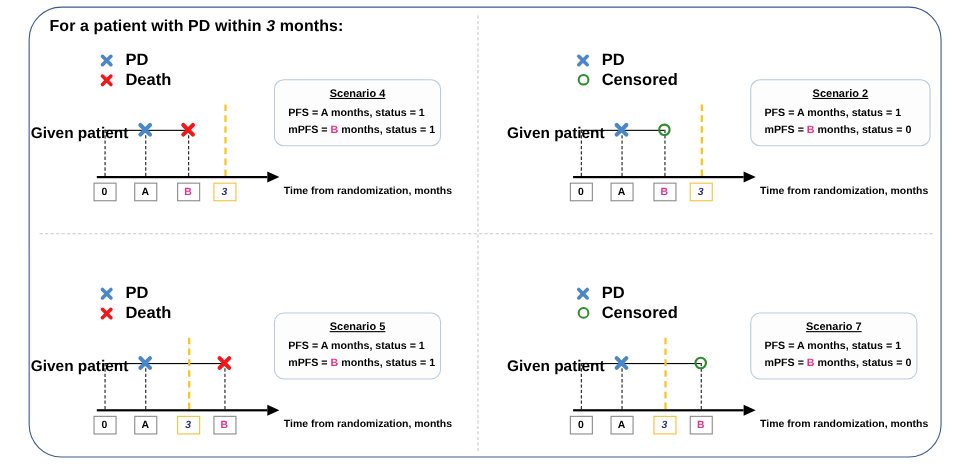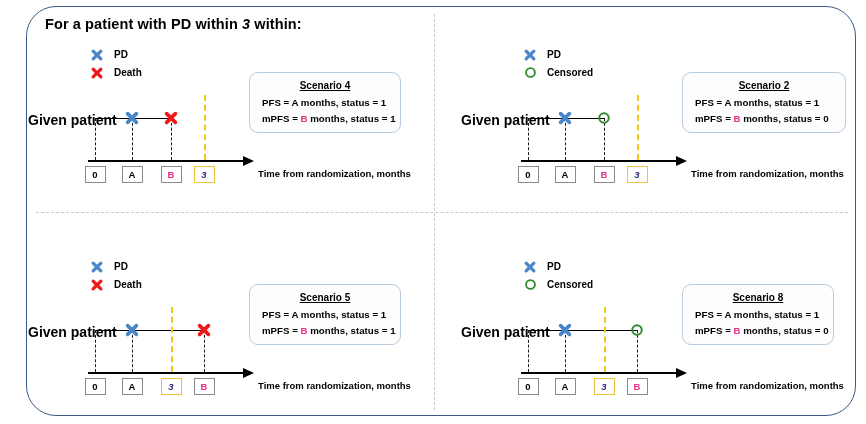--- a/index.html
+++ b/index.html
@@ -23,21 +23,21 @@
   .panel{position:absolute;width:433px;height:212px;}
   .p1{left:0;top:0;}
   .p2{left:433px;top:0;}
   .p3{left:0;top:212px;}
   .p4{left:433px;top:212px;}
 
   
   .legend{position:absolute;left:88px;top:46px;}
   .legend-row{display:flex;align-items:center;height:17px;margin-bottom:1px;}
   .legend-mark{width:18px;display:flex;justify-content:center;align-items:center;}
-  .legend-label{font-size:10px;font-weight:bold;color:#000;margin-left:8px;white-space:nowrap;}
+  .legend-label{font-size:15px;font-weight:bold;color:#000;margin-left:8px;white-space:nowrap;}
 
   .mk{display:block;}
 
   
   .sbox{
     position:absolute;box-sizing:border-box;
     border:1.2px solid #b9cbdd;border-radius:9px;background:#fdfdfe;
     padding:7px 12px 8px 12px;
   }
   .sbox-title{font-size:10px;font-weight:bold;text-align:center;text-decoration:underline;color:#000;margin-bottom:6px;}
@@ -71,21 +71,21 @@
   .marker{position:absolute;}
 </style>
 </head>
 <body>
 
 <div id="root">
 
   <div class="outer-frame"></div>
 
   <div class="title">
-    <span>For a patient with PD within </span><span class="ital">3</span><span> within:</span>
+    <span>For a patient with PD within </span><span class="ital">3</span><span> months:</span>
   </div>
 
   <div class="div-h"></div>
   <div class="div-v"></div>
 
   <div class="panel p1">
       <div class="legend">
         <div class="legend-row">
           <span class="legend-mark">
             <svg width="14" height="14" viewBox="0 0 20 20" class="mk">
@@ -274,21 +274,21 @@
         <div class="legend-row">
           <span class="legend-mark">
             <svg width="13" height="13" viewBox="0 0 20 20" class="mk">
               <circle cx="10" cy="10" r="6.8" fill="none" stroke="#2e8b2e" stroke-width="2.8"></circle>
             </svg>
           </span>
           <span class="legend-label">Censored</span>
         </div>
       </div>
       <div class="sbox" style="left: 249px; top: 72px; width: 152px;">
-        <div class="sbox-title">Scenario 8</div>
+        <div class="sbox-title">Scenario 7</div>
         <div class="sbox-line">PFS = A months, status = 1</div>
         <div class="sbox-line"><span>mPFS = </span><span class="bmark">B</span><span> months, status = 0</span></div>
       </div>
       <div class="given-label" style="left: 28px; top: 112px;">Given patient</div>
       <div class="patient-line" style="left: 95px; top: 118px; width: 109px;"></div>
       <div class="vdash" style="left: 95px; top: 118px; height: 42px;"></div>
       <div class="vdash" style="left: 132px; top: 118px; height: 42px;"></div>
       <div class="vdash" style="left: 204px; top: 118px; height: 42px;"></div>
       <div class="vdash-y" style="left: 171px; top: 95px; height: 65px;"></div>
       <div class="marker" style="left: 124px; top: 110px;">

